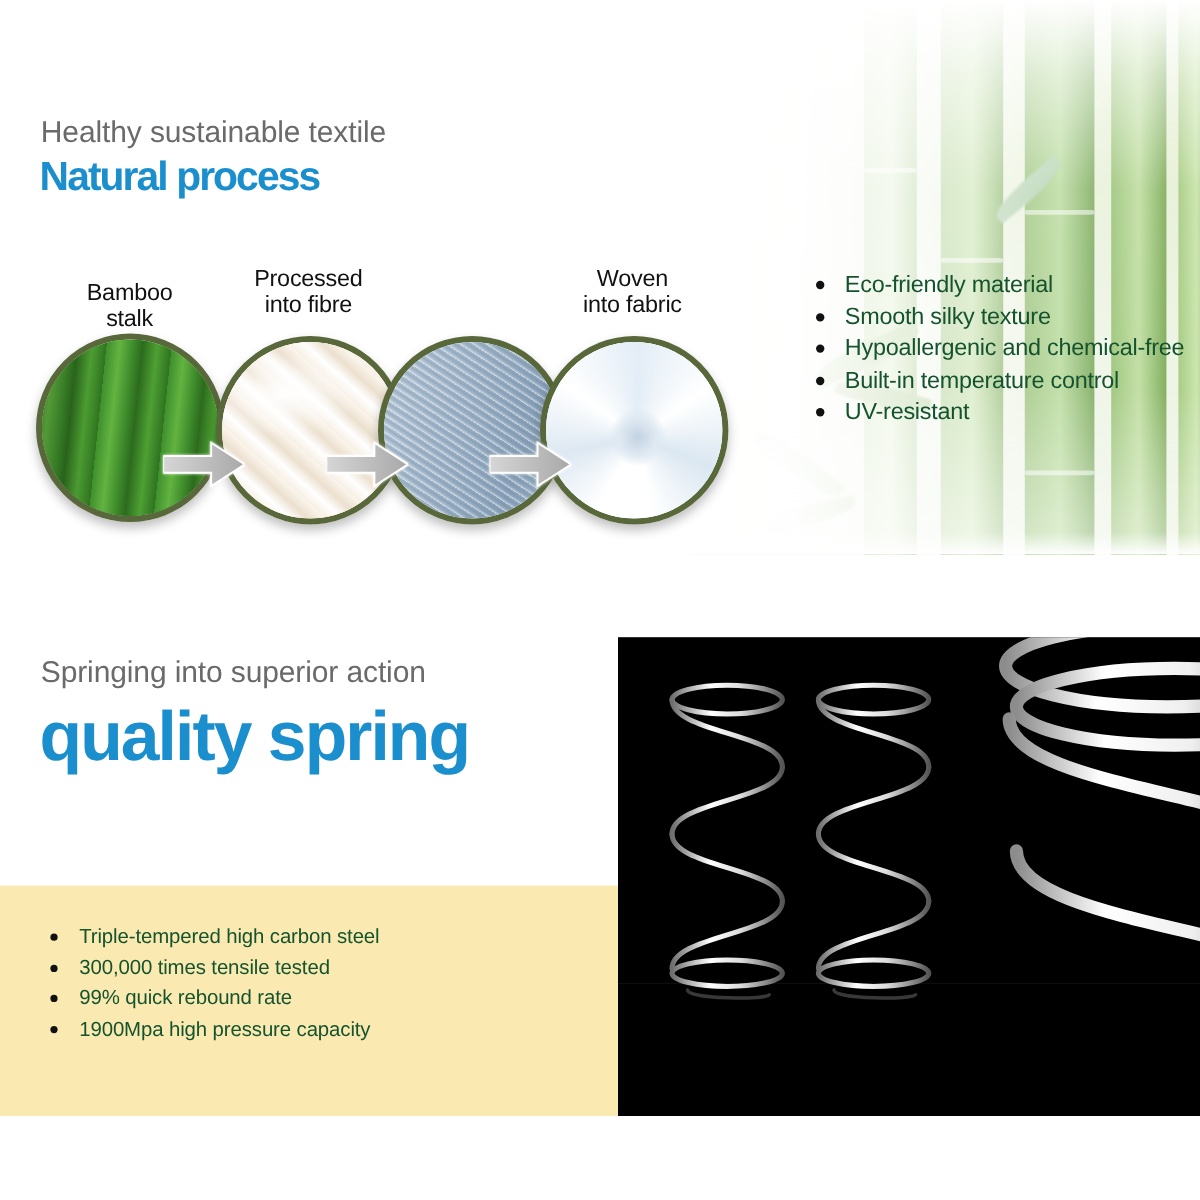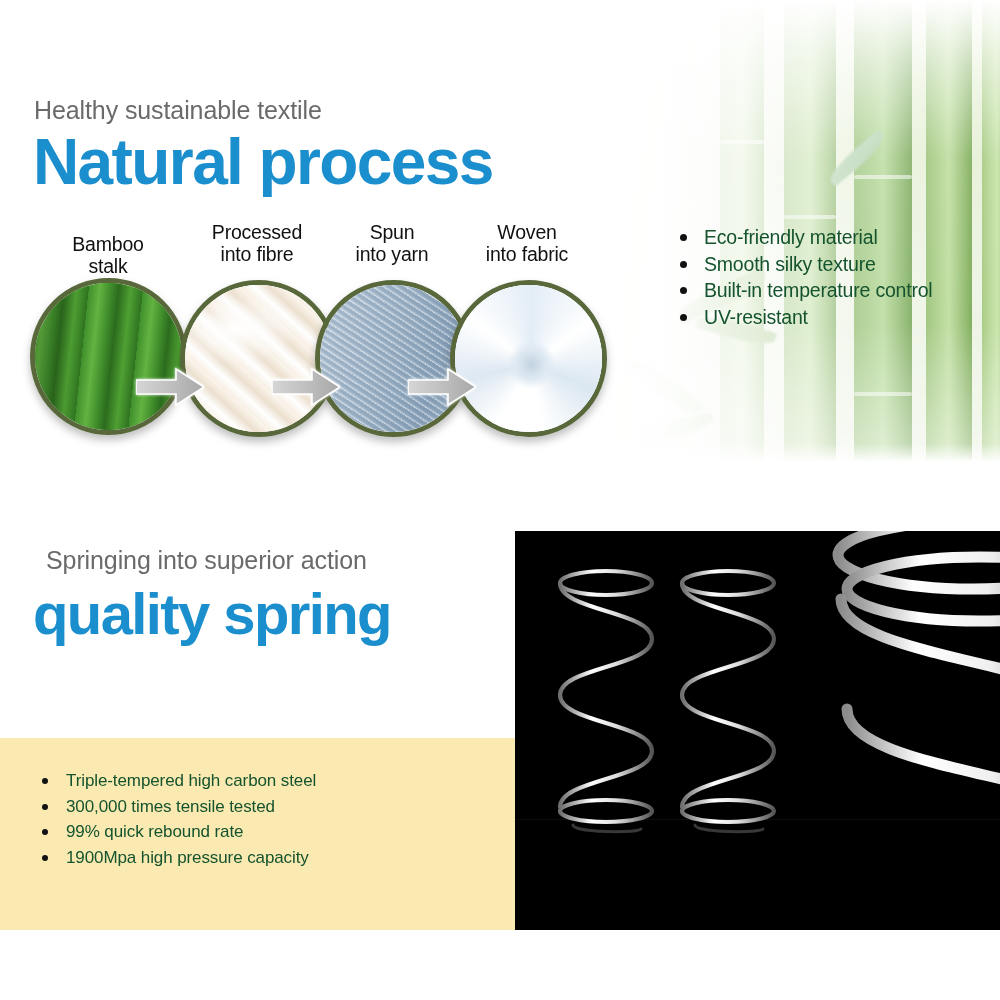--- a/index.html
+++ b/index.html
@@ -82,23 +82,23 @@
   }
   .headline {
     position: absolute;
     color: #1b8fce;
     font-weight: 700;
     letter-spacing: -1.6px;
     white-space: nowrap;
     line-height: 0.98;
   }
   #top-eyebrow { left: 34px; top: 96px; }
-  #top-headline { left: 33px; top: 131px; font-size: 64px; }
-
-  #bot-eyebrow { left: 34px; top: 546px; margin-left: 12px; }
+  #top-headline { left: 33px; top: 131px; font-size: 34px; }
+
+  #bot-eyebrow { left: 34px; top: 546px; }
   #bot-headline { left: 33px; top: 586px; font-size: 58px; }
   #bot-headline .l2 { display: block; }
 
   
   .steps {
     position: absolute;
     left: 0;
     top: 222px;
     width: 640px;
     height: 240px;
@@ -283,24 +283,20 @@
     <div class="steps">
 
       <div class="step-label" style="left:33px; top:0px;margin-top:12px;">
         <span class="ln">Bamboo</span>
         <span class="ln">stalk</span>
       </div>
       <div class="step-label" style="left:182px; top:0px;">
         <span class="ln">Processed</span>
         <span class="ln">into fibre</span>
       </div>
-      <div class="step-label" style="left:317px; top:0px;">
-        <span class="ln">Spun</span>
-        <span class="ln">into yarn</span>
-      </div>
       <div class="step-label" style="left:452px; top:0px;">
         <span class="ln">Woven</span>
         <span class="ln">into fabric</span>
       </div>
 
       <div class="circle" style="left:30px; top:56px;">
         <div class="fill fill-bamboo"></div>
       </div>
       <div class="circle" style="left:180px; top:58px;">
         <div class="fill fill-fibre"></div>
@@ -337,20 +333,21 @@
               <stop offset="1" stop-color="#a8a8a8"></stop>
           </linearGradient>
         </defs>
         <path d="M0 13 L40 13 L40 2 L68 20 L40 38 L40 27 L0 27 Z" fill="url(#ag3)" stroke="#ffffff" stroke-width="1.6"></path>
       </svg>
     </div>
 
     <ul class="bullets" id="bullets-bamboo">
       <li>Eco-friendly material</li>
       <li>Smooth silky texture</li>
+      <li>Hypoallergenic and chemical-free</li>
       <li>Built-in temperature control</li>
       <li>UV-resistant</li>
     </ul>
   </div>
 
   <div>
 
     <div class="cream-block"></div>
 
     <div class="spring-photo">

